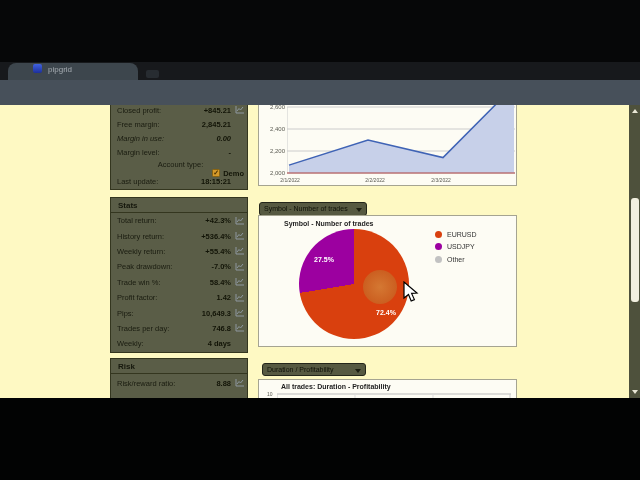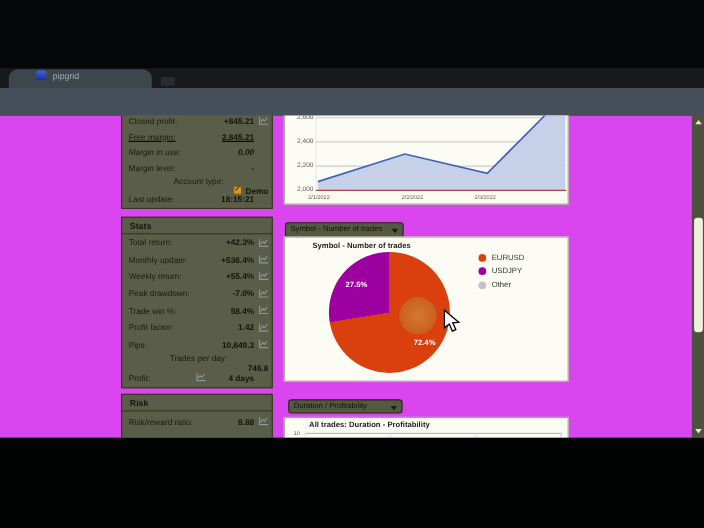--- a/index.html
+++ b/index.html
@@ -22,21 +22,21 @@
   .urltext{position:absolute;left:22px;top:0;line-height:15px;font-size:9px;color:#dde1e4;white-space:nowrap;}
   .pill-icon{position:absolute;top:3px;}
   .bar-icon{position:absolute;top:84px;}
   .avatar{position:absolute;left:604px;top:83px;width:17px;height:17px;border-radius:50%;background:#cfd6da;overflow:hidden;}
   .avatar:before{content:"";position:absolute;left:5.5px;top:3px;width:6px;height:6px;border-radius:50%;background:#7c8890;}
   .avatar:after{content:"";position:absolute;left:2.5px;top:10px;width:12px;height:8px;border-radius:50%;background:#7c8890;}
   .menu-dots{position:absolute;left:629px;top:84px;width:4px;height:17px;display:flex;flex-direction:column;justify-content:center;gap:2px;}
   .menu-dots i{width:2.5px;height:2.5px;border-radius:50%;background:#ccd2d6;}
 
   
-  .page{position:absolute;left:0;top:105px;width:640px;height:293px;background:#d946ef;overflow:hidden;}
+  .page{position:absolute;left:0;top:105px;width:640px;height:293px;background:#fef9c3;overflow:hidden;}
 
   .panel{position:absolute;border:1px solid #34361f;background:#5a5d47;}
   .panel-header{height:15px;border-bottom:1px solid #34361f;font-size:8px;font-weight:bold;color:#15170c;line-height:15px;padding-left:7px;}
   .prow{display:flex;align-items:center;padding:0 3px 0 6px;}
   .prow .lbl{font-size:7.5px;color:#1a1c10;white-space:nowrap;}
   .prow .val{margin-left:auto;font-size:7.5px;font-weight:bold;color:#121407;white-space:nowrap;}
   .hslot{width:13px;flex:none;display:flex;justify-content:flex-end;align-items:center;}
   .demo-check{width:8px;height:8px;background:#d59a2b;border:1px solid #8a6410;border-radius:1.5px;margin-right:3px;display:inline-flex;align-items:center;justify-content:center;color:#4a3200;font-size:7px;font-weight:bold;line-height:8px;}
   .val-flex{margin-left:auto;display:flex;padding-left:42px;}
 
@@ -127,21 +127,21 @@
       <div class="prow" style="height:14px;">
         <span class="lbl">Closed profit:</span>
         <span class="val">+845.21</span>
         <span class="hslot">
             <svg width="9" height="8" viewBox="0 0 9 8">
               <path d="M1 0 V7 H9" stroke="#8e98a0" stroke-width="1" fill="none"></path>
               <path d="M2 5 L4 2.5 L5.5 4 L8 1" stroke="#8e98a0" stroke-width="1" fill="none"></path>
             </svg>
           </span>
       </div>
-      <div class="prow" style="height:14.4px;text-decoration:underline;">
+      <div class="prow" style="height:14.4px;">
         <span class="lbl">Free margin:</span>
         <span class="val">2,845.21</span>
           <span class="hslot"></span>
       </div>
       <div class="prow" style="height:14.4px;font-style:italic;">
         <span class="lbl">Margin in use:</span>
         <span class="val">0.00</span>
           <span class="hslot"></span>
       </div>
       <div class="prow" style="height:14.4px;">
@@ -170,21 +170,21 @@
           <span class="lbl">Total return:</span>
           <span class="val">+42.3%</span>
           <span class="hslot">
             <svg width="9" height="8" viewBox="0 0 9 8">
               <path d="M1 0 V7 H9" stroke="#8e98a0" stroke-width="1" fill="none"></path>
               <path d="M2 5 L4 2.5 L5.5 4 L8 1" stroke="#8e98a0" stroke-width="1" fill="none"></path>
             </svg>
           </span>
         </div>
       <div class="prow" style="height:15.4px;">
-          <span class="lbl">Monthly update:</span>
+          <span class="lbl">History return:</span>
           <span class="val">+536.4%</span>
           <span class="hslot">
             <svg width="9" height="8" viewBox="0 0 9 8">
               <path d="M1 0 V7 H9" stroke="#8e98a0" stroke-width="1" fill="none"></path>
               <path d="M2 5 L4 2.5 L5.5 4 L8 1" stroke="#8e98a0" stroke-width="1" fill="none"></path>
             </svg>
           </span>
         </div>
       <div class="prow" style="height:15.4px;">
           <span class="lbl">Weekly return:</span>
@@ -229,32 +229,32 @@
       <div class="prow" style="height:15.4px;">
           <span class="lbl">Pips:</span>
           <span class="val">10,649.3</span>
           <span class="hslot">
             <svg width="9" height="8" viewBox="0 0 9 8">
               <path d="M1 0 V7 H9" stroke="#8e98a0" stroke-width="1" fill="none"></path>
               <path d="M2 5 L4 2.5 L5.5 4 L8 1" stroke="#8e98a0" stroke-width="1" fill="none"></path>
             </svg>
           </span>
         </div>
-      <div class="prow" style="height:15.4px;flex-direction:column;">
+      <div class="prow" style="height:15.4px;">
           <span class="lbl">Trades per day:</span>
           <span class="val">746.8</span>
           <span class="hslot">
             <svg width="9" height="8" viewBox="0 0 9 8">
               <path d="M1 0 V7 H9" stroke="#8e98a0" stroke-width="1" fill="none"></path>
               <path d="M2 5 L4 2.5 L5.5 4 L8 1" stroke="#8e98a0" stroke-width="1" fill="none"></path>
             </svg>
           </span>
         </div>
       <div class="prow" style="height:15.4px;">
-          <span class="lbl">Profit:</span>
+          <span class="lbl">Weekly:</span>
           <span class="val">4 days</span>
           <span class="hslot"></span>
         </div>
     </div>
 
     <div class="panel" style="left:110px;top:253px;width:138px;height:45px;">
       <div class="panel-header">Risk</div>
       <div class="prow" style="height:18px;text-align:right;">
         <span class="lbl">Risk/reward ratio:</span>
           <span class="val">8.88</span>

